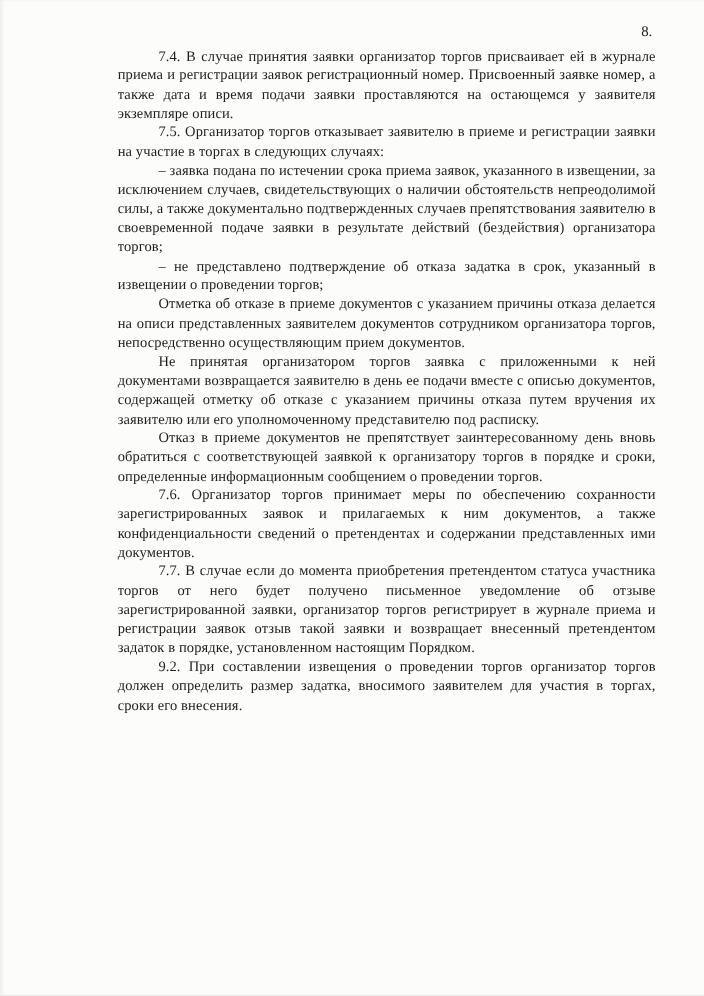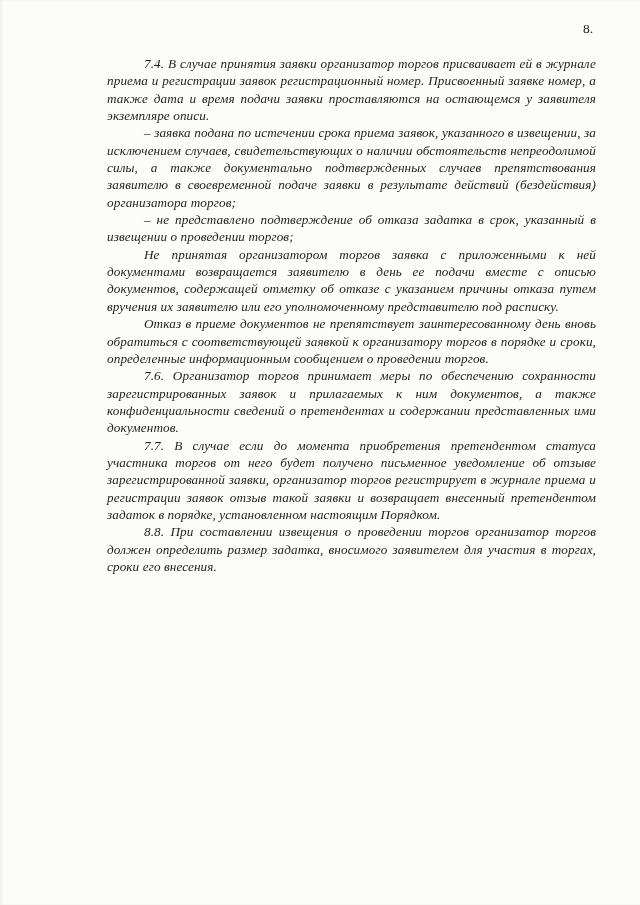--- a/index.html
+++ b/index.html
@@ -20,43 +20,44 @@
   }
   .page-number {
     position: absolute;
     top: 21px;
     right: 47px;
     font-size: 13.5px;
     color: #1e1e1e;
   }
   .content {
     position: absolute;
-    top: 55px;
+    top: 42px;
     left: 107px;
     width: 489px;
     font-size: 13.2px;
     line-height: 17.35px;
     text-align: justify;
     letter-spacing: 0.1px;
-    font-style: italic;
   }
   .para {
     margin: 0;
     text-indent: 37px;
   }
 </style>
 </head>
 <body>
 
 <div class="page">
   <div class="page-number">8.</div>
 
   <div class="content">
     <p class="para">7.4. В случае принятия заявки организатор торгов присваивает ей в журнале приема и регистрации заявок регистрационный номер. Присвоенный заявке номер, а также дата и время подачи заявки проставляются на остающемся у заявителя экземпляре описи.</p>
+    <p class="para">7.5. Организатор торгов отказывает заявителю в приеме и регистрации заявки на участие в торгах в следующих случаях:</p>
     <p class="para">– заявка подана по истечении срока приема заявок, указанного в извещении, за исключением случаев, свидетельствующих о наличии обстоятельств непреодолимой силы, а также документально подтвержденных случаев препятствования заявителю в своевременной подаче заявки в результате действий (бездействия) организатора торгов;</p>
     <p class="para">– не представлено подтверждение об отказа задатка в срок, указанный в извещении о проведении торгов;</p>
+    <p class="para">Отметка об отказе в приеме документов с указанием причины отказа делается на описи представленных заявителем документов сотрудником организатора торгов, непосредственно осуществляющим прием документов.</p>
     <p class="para">Не принятая организатором торгов заявка с приложенными к ней документами возвращается заявителю в день ее подачи вместе с описью документов, содержащей отметку об отказе с указанием причины отказа путем вручения их заявителю или его уполномоченному представителю под расписку.</p>
     <p class="para">Отказ в приеме документов не препятствует заинтересованному день вновь обратиться с соответствующей заявкой к организатору торгов в порядке и сроки, определенные информационным сообщением о проведении торгов.</p>
     <p class="para">7.6. Организатор торгов принимает меры по обеспечению сохранности зарегистрированных заявок и прилагаемых к ним документов, а также конфиденциальности сведений о претендентах и содержании представленных ими документов.</p>
     <p class="para">7.7. В случае если до момента приобретения претендентом статуса участника торгов от него будет получено письменное уведомление об отзыве зарегистрированной заявки, организатор торгов регистрирует в журнале приема и регистрации заявок отзыв такой заявки и возвращает внесенный претендентом задаток в порядке, установленном настоящим Порядком.</p>
-    <p class="para">8.8. При составлении извещения о проведении торгов организатор торгов должен определить размер задатка, вносимого заявителем для участия в торгах, сроки его внесения.</p>
+    <p class="para">9.2. При составлении извещения о проведении торгов организатор торгов должен определить размер задатка, вносимого заявителем для участия в торгах, сроки его внесения.</p>
   </div>
 </div>
 
 </body></html>

